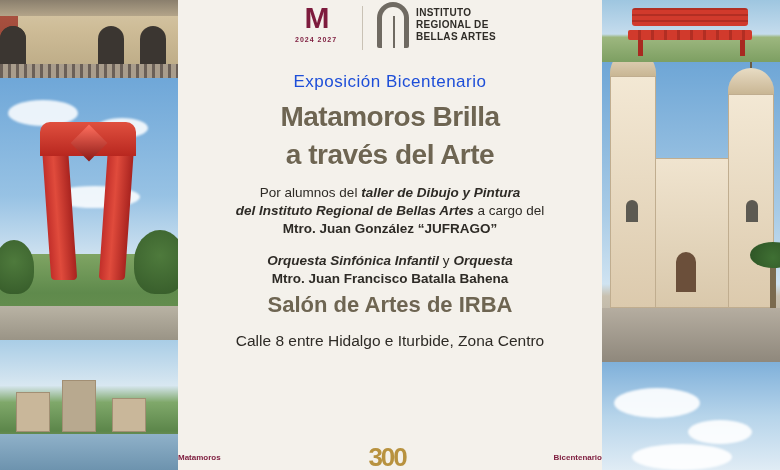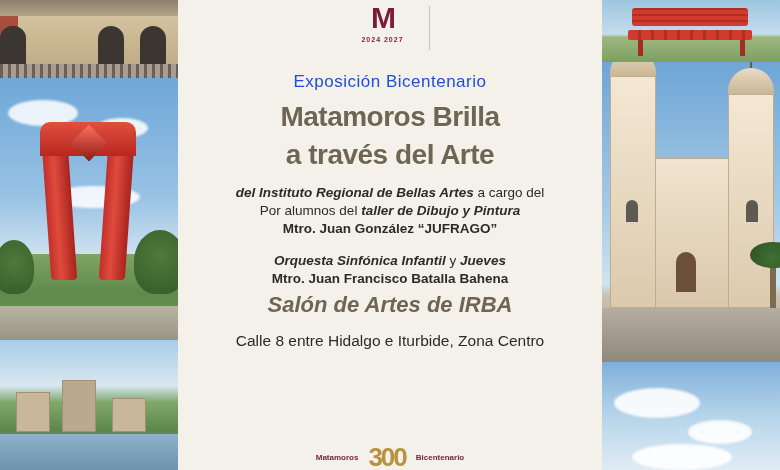--- a/index.html
+++ b/index.html
@@ -305,35 +305,34 @@
     font-weight: bold;
     color: #2a2720;
   }
   .when .big { font-size: 26px; }
   .when .bar { color: #6e6552; font-weight: normal; }
   .venue {
     margin-top: 4px;
     font-size: 22px;
     font-weight: bold;
     color: #6e6552;
-    font-style: italic;
   }
   .addr {
     margin-top: 14px;
     font-size: 15.5px;
     color: #2e2b26;
   }
 
   .footer {
     position: absolute;
     left: 0; right: 0; bottom: 0;
     height: 26px;
     display: flex;
     align-items: center;
-    justify-content: center;
+    justify-content: space-between;
     gap: 10px;
   }
   .footer .f-left, .footer .f-right {
     font-size: 8px; color: #7d1b3d; font-weight: bold; line-height: 9px;
   }
   .footer .f-300 {
     font-size: 26px; font-weight: bold; color: #b8923f; letter-spacing: -2px;
   }
 </style>
 </head>
@@ -401,42 +400,48 @@
   </div>
 
   <div class="center">
 
     <div class="logos">
       <div class="logo-gov">
         <span class="mark">M</span>
         <span class="years">2024  2027</span>
       </div>
       <div class="logo-sep"></div>
+      <div class="logo-irba">
+        <div class="door"></div>
+        <div class="txt" style="white-space: pre-line;">INSTITUTO
+REGIONAL DE
+BELLAS ARTES</div>
+      </div>
     </div>
 
     <div class="kicker">Exposición Bicentenario</div>
 
     <div class="title">
       <span class="l1">Matamoros Brilla</span>
       <span class="l2">a través del Arte</span>
     </div>
 
     <div class="credits">
       <div>
+        <span>Por alumnos del </span><em>taller de Dibujo y Pintura</em>
+      </div>
+      <div>
         <em>del Instituto Regional de Bellas Artes</em><span> a cargo del</span>
       </div>
-      <div>
-        <span>Por alumnos del </span><em>taller de Dibujo y Pintura</em>
-      </div>
       <div class="b">Mtro. Juan González “JUFRAGO”</div>
     </div>
 
     <div class="orchestra">
       <div class="line2">
-        <span>Orquesta Sinfónica Infantil</span><span style="font-style:normal;font-weight:normal;"> y </span><span>Jueves</span>
+        <span>Orquesta Sinfónica Infantil</span><span style="font-style:normal;font-weight:normal;"> y </span><span>Orquesta</span>
       </div>
       <div class="line3">Mtro. Juan Francisco Batalla Bahena</div>
     </div>
 
 
     <div class="venue">Salón de Artes de IRBA</div>
     <div class="addr">Calle 8 entre Hidalgo e Iturbide, Zona Centro</div>
 
     <div class="footer">
       <span class="f-left">Matamoros</span>

